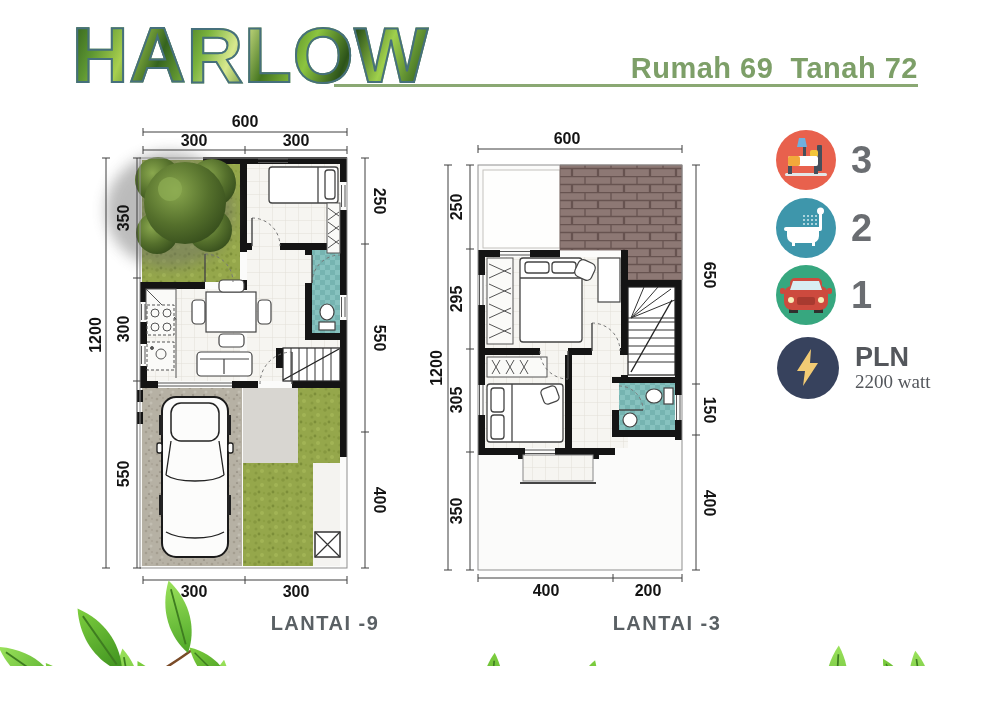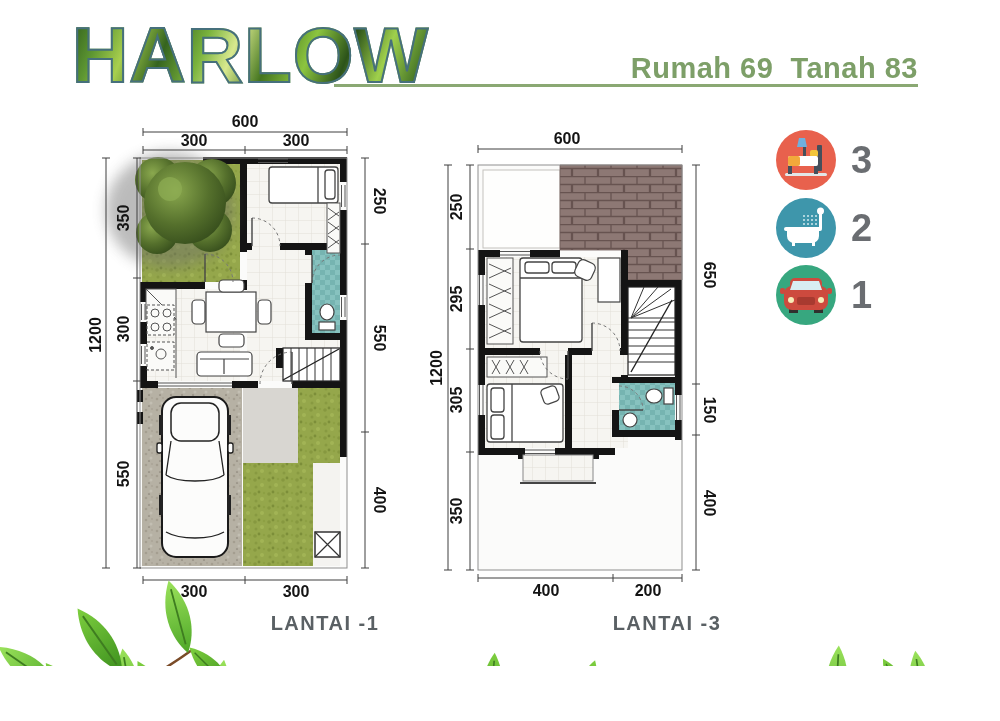--- a/index.html
+++ b/index.html
@@ -372,21 +372,21 @@
       <use href="#leafU" transform="translate(880,726) rotate(20) scale(1.25)" fill="url(#lg2)"></use>
       <use href="#leafU" transform="translate(908,702) rotate(-30) scale(1.0)" fill="url(#lg2)"></use>
       <use href="#leafU" transform="translate(925,720) rotate(-8) scale(1.4)" fill="url(#lg1)"></use>
       <use href="#leafU" transform="translate(968,726) rotate(14) scale(1.2)" fill="url(#lg2)"></use>
       <use href="#leafU" transform="translate(998,724) rotate(-28) scale(1.3)" fill="url(#lg1)"></use>
     </g>
   </svg>
 
   <h1 class="title">HARLOW</h1>
   <div class="rule"></div>
-  <div class="subtitle">Rumah 69  Tanah 83</div>
+  <div class="subtitle">Rumah 69  Tanah 72</div>
 
   <span class="dim" style="left:245px;top:122px">600</span>
   <span class="dim" style="left:194px;top:141px">300</span>
   <span class="dim" style="left:296px;top:141px">300</span>
   <span class="dim rl" style="left:124px;top:218px">350</span>
   <span class="dim rl" style="left:124px;top:329px">300</span>
   <span class="dim rl" style="left:124px;top:474px">550</span>
   <span class="dim rl" style="left:96px;top:335px">1200</span>
   <span class="dim rr" style="left:379px;top:201px">250</span>
   <span class="dim rr" style="left:379px;top:338px">550</span>
@@ -399,21 +399,21 @@
   <span class="dim rl" style="left:457px;top:299px">295</span>
   <span class="dim rl" style="left:457px;top:400px">305</span>
   <span class="dim rl" style="left:457px;top:511px">350</span>
   <span class="dim rl" style="left:437px;top:368px">1200</span>
   <span class="dim rr" style="left:709px;top:275px">650</span>
   <span class="dim rr" style="left:709px;top:410px">150</span>
   <span class="dim rr" style="left:709px;top:503px">400</span>
   <span class="dim" style="left:546px;top:591px">400</span>
   <span class="dim" style="left:648px;top:591px">200</span>
 
-  <div class="plan-label" style="left:325px">LANTAI -1</div>
+  <div class="plan-label" style="left:325px">LANTAI -9</div>
   <div class="plan-label" style="left:667px">LANTAI -3</div>
 
   <div class="leg" style="top:130px">
     <svg width="60" height="60" viewBox="-30 -30 60 60">
       <circle r="30" fill="#e8614d"></circle>
       <rect x="-21" y="13" width="42" height="3" rx="1.5" fill="#e2e7e8"></rect>
       <rect x="-3" y="-13" width="3" height="9" fill="#454f5b"></rect>
       <polygon points="-9,-13 1,-13 -1,-22 -7,-22" fill="#6fb0dd"></polygon>
       <rect x="11" y="-15" width="5" height="26" rx="1" fill="#454f5b"></rect>
       <rect x="-18" y="6" width="4" height="8" fill="#454f5b"></rect>
@@ -462,15 +462,25 @@
       <path d="M-13,-14 h26 l3,9 h-32 z" fill="#d8edf2"></path>
       <rect x="-26" y="-7" width="5" height="6" rx="2" fill="#cd4a3e"></rect>
       <rect x="21" y="-7" width="5" height="6" rx="2" fill="#cd4a3e"></rect>
       <circle cx="-15" cy="5" r="3" fill="#f7ecb8"></circle>
       <circle cx="15" cy="5" r="3" fill="#f7ecb8"></circle>
       <rect x="-9" y="2" width="18" height="8" rx="2" fill="#a83a30"></rect>
     </svg>
     <span class="leg-num">1</span>
   </div>
 
+  <div class="leg" style="top:336px">
+    <svg width="64" height="64" viewBox="-32 -32 64 64">
+      <circle r="31" fill="#37425d"></circle>
+      <polygon points="3,-19 -11,3 -3,3 -5,18 10,-5 2,-5" fill="#f2cb74"></polygon>
+    </svg>
+    <div class="leg-text">
+      <div class="leg-title">PLN</div>
+      <div class="leg-sub">2200 watt</div>
+    </div>
+  </div>
 
 
 </div>
 
 </body></html>

